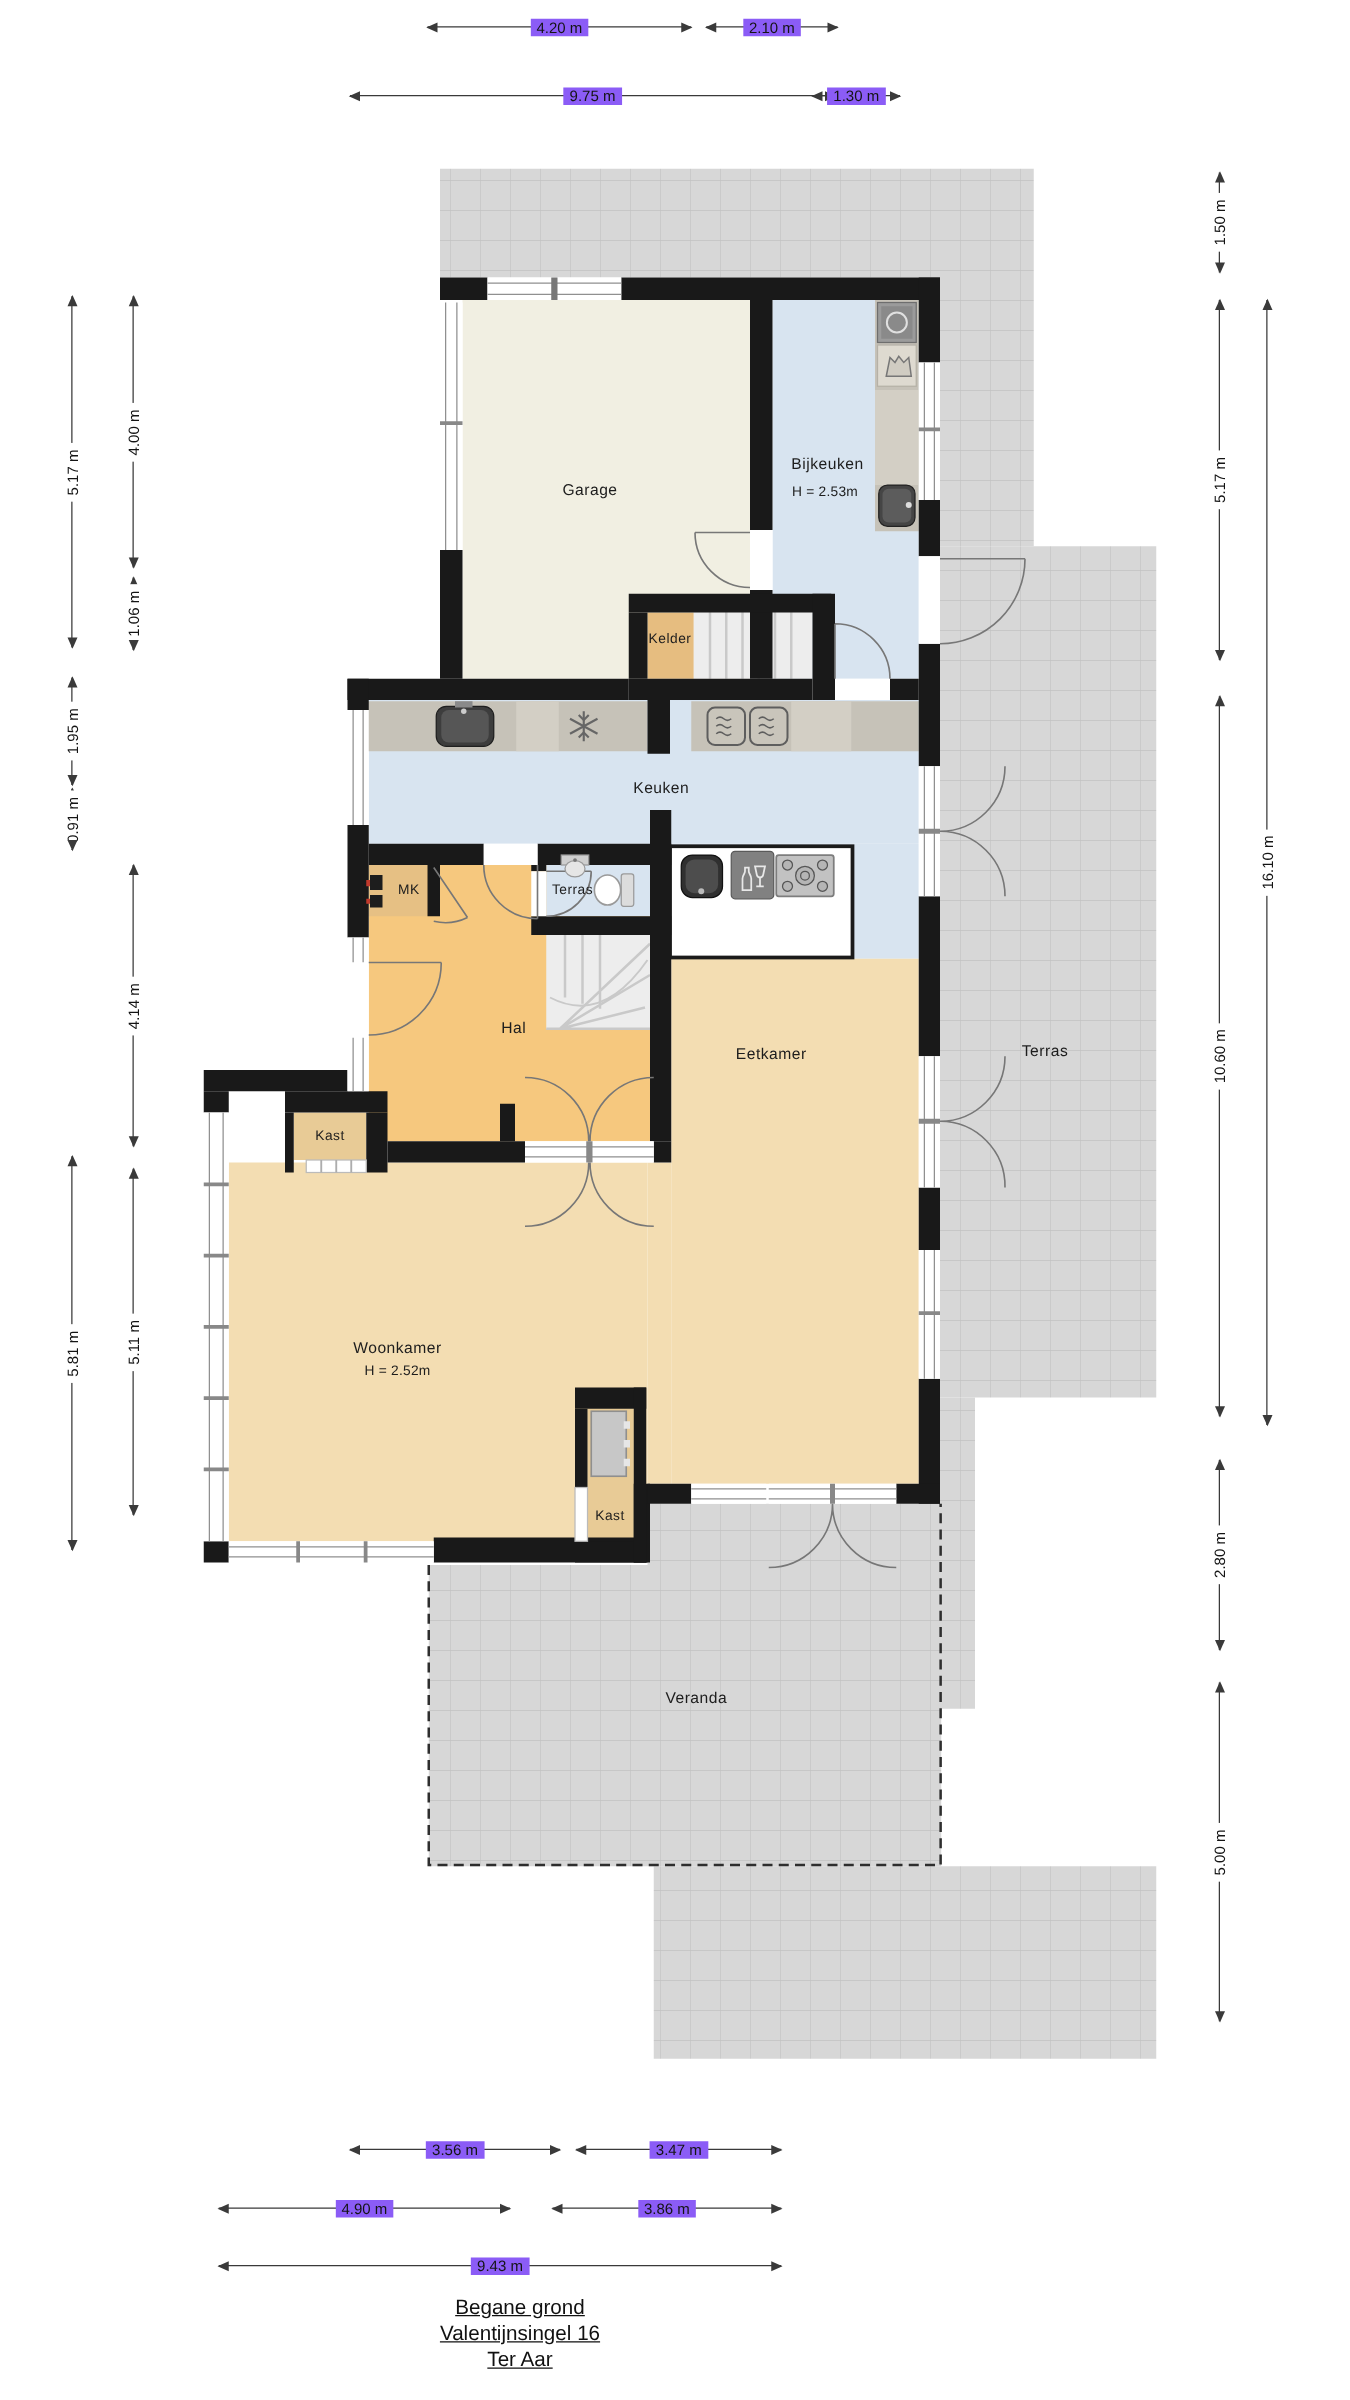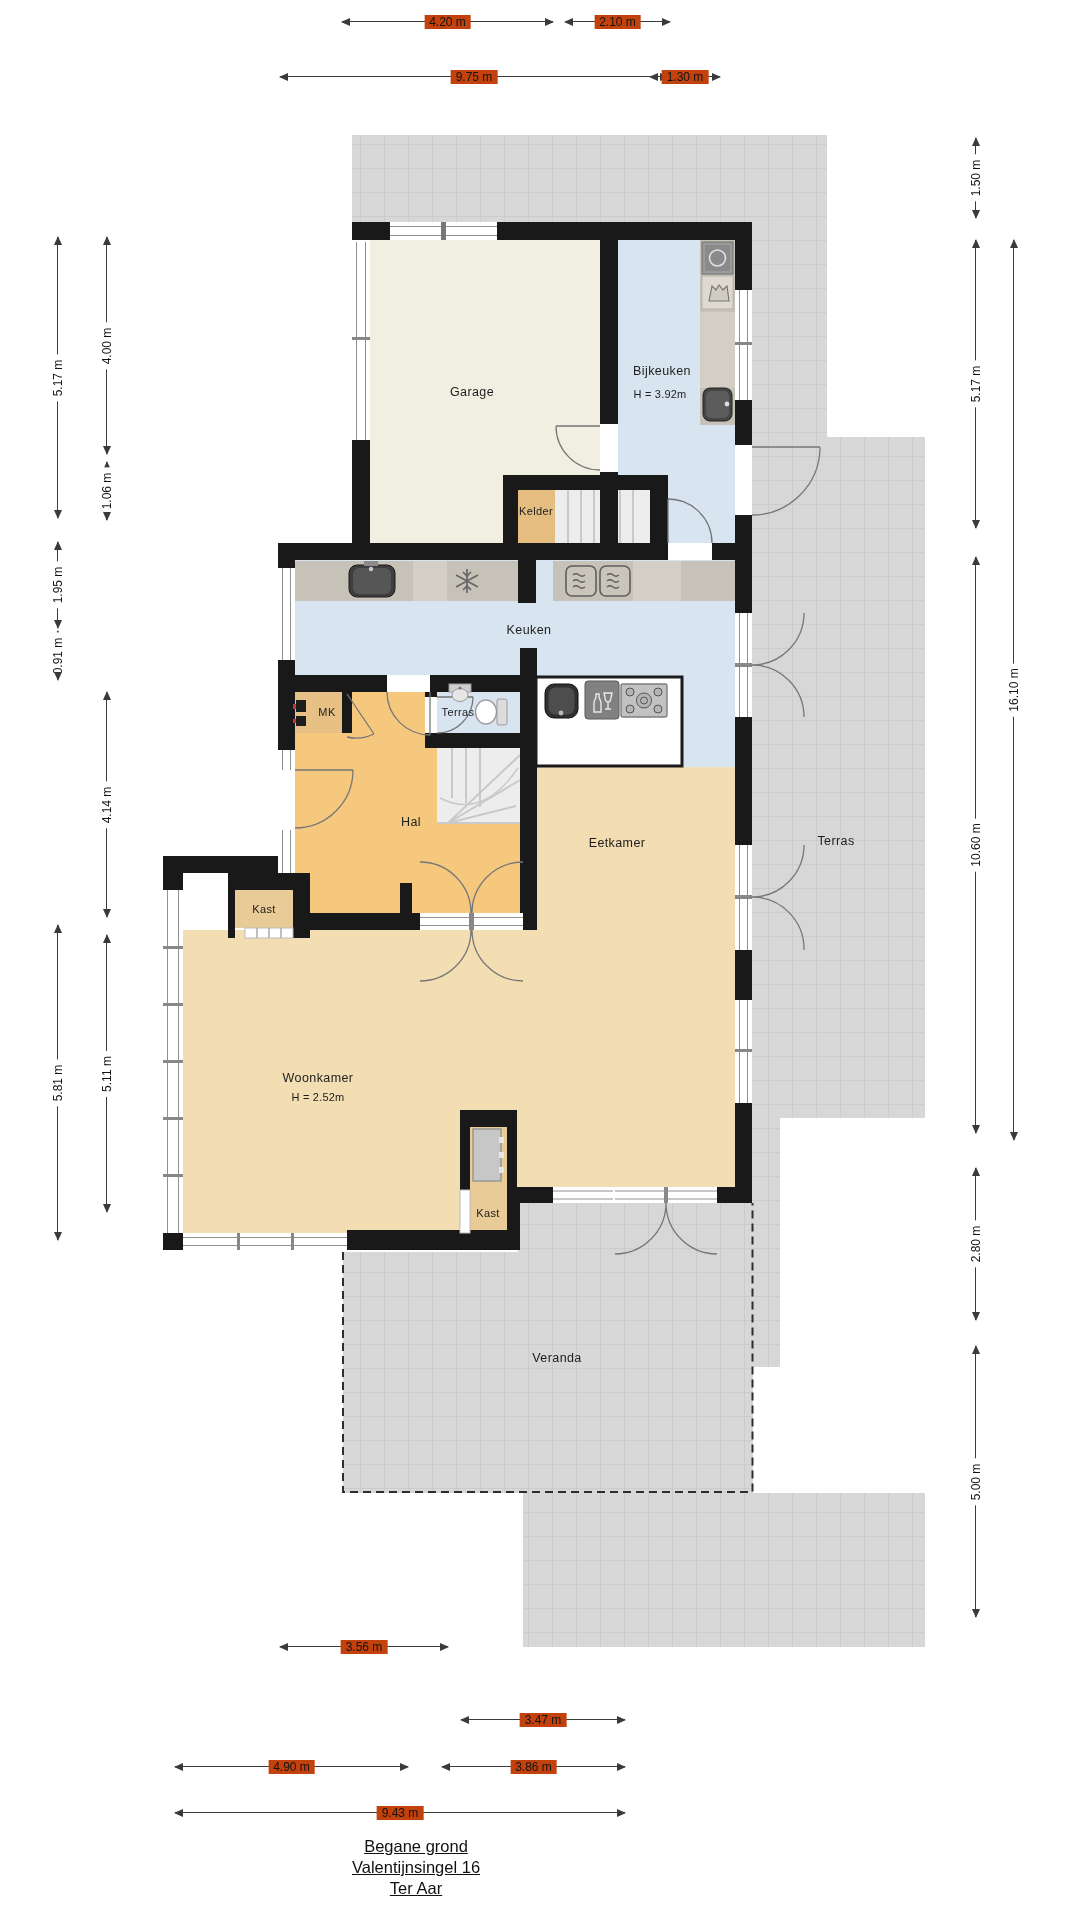--- a/index.html
+++ b/index.html
@@ -10,21 +10,21 @@
           letter-spacing:.4px;white-space:nowrap;}
   .rlabel.small{font-size:11px;}
   .rlabel.sub{font-size:11px;letter-spacing:.2px;}
   .dim{position:absolute;}
   .dim-h{height:0;border-top:1px solid #3a3a3a;}
   .dim-h::before{content:"";position:absolute;left:-1px;top:-4.5px;width:0;height:0;
       border:4px solid transparent;border-left:0;border-right:9px solid #3a3a3a;}
   .dim-h::after{content:"";position:absolute;right:-1px;top:-4.5px;width:0;height:0;
       border:4px solid transparent;border-right:0;border-left:9px solid #3a3a3a;}
   .dim-h .dim-label{position:absolute;left:50%;top:-0.5px;transform:translate(-50%,-50%);
-      background:#c2410c;padding:0 5px;font-size:12px;color:#141414;white-space:nowrap;}
+      background:#8b5cf6;padding:0 5px;font-size:12px;color:#141414;white-space:nowrap;}
   .dim-v{width:0;border-left:1px solid #3a3a3a;}
   .dim-v::before{content:"";position:absolute;top:-1px;left:-4.5px;width:0;height:0;
       border:4px solid transparent;border-top:0;border-bottom:9px solid #3a3a3a;}
   .dim-v::after{content:"";position:absolute;bottom:-1px;left:-4.5px;width:0;height:0;
       border:4px solid transparent;border-bottom:0;border-top:9px solid #3a3a3a;}
   .dim-v .dim-label{position:absolute;top:50%;left:-0.5px;transform:translate(-50%,-50%) rotate(-90deg);
       background:#fff;padding:0 5px;font-size:12px;color:#141414;white-space:nowrap;}
   .titleblock{position:absolute;left:416px;top:1836px;transform:translateX(-50%);
       text-align:center;color:#111;}
   .titleblock div{font-size:16.5px;line-height:21px;text-decoration:underline;}
@@ -319,21 +319,21 @@
       <rect x="473" y="1129" width="28" height="52" fill="#c7c7c7" stroke="#8f8f8f" stroke-width="1.3"></rect>
       <rect x="499" y="1137" width="5" height="6" fill="#e6e6e6"></rect>
       <rect x="499" y="1152" width="5" height="6" fill="#e6e6e6"></rect>
       <rect x="499" y="1167" width="5" height="6" fill="#e6e6e6"></rect>
     </g>
   </g>
 </svg>
 
 <div class="rlabel" style="left:472px;top:392px">Garage</div>
 <div class="rlabel" style="left:662px;top:371px">Bijkeuken</div>
-<div class="rlabel sub" style="left:660px;top:394px">H = 3.92m</div>
+<div class="rlabel sub" style="left:660px;top:394px">H = 2.53m</div>
 <div class="rlabel small" style="left:536px;top:511px">Kelder</div>
 <div class="rlabel" style="left:529px;top:630px">Keuken</div>
 <div class="rlabel small" style="left:327px;top:712px">MK</div>
 <div class="rlabel small" style="left:458px;top:712px">Terras</div>
 <div class="rlabel" style="left:411px;top:822px">Hal</div>
 <div class="rlabel" style="left:617px;top:843px">Eetkamer</div>
 <div class="rlabel" style="left:836px;top:841px">Terras</div>
 <div class="rlabel small" style="left:264px;top:909px">Kast</div>
 <div class="rlabel" style="left:318px;top:1078px">Woonkamer</div>
 <div class="rlabel sub" style="left:318px;top:1097px">H = 2.52m</div>
@@ -346,21 +346,21 @@
 <div class="dim dim-h" style="left:565px;top:21px;width:105px">
   <span class="dim-label">2.10 m</span>
     </div>
 <div class="dim dim-h" style="left:280px;top:76px;width:388px">
   <span class="dim-label">9.75 m</span>
     </div>
 <div class="dim dim-h" style="left:650px;top:76px;width:70px">
   <span class="dim-label">1.30 m</span>
     </div>
 
-<div class="dim dim-h" style="left:280px;top:1646px;width:168px">
+<div class="dim dim-h" style="left:280px;top:1719px;width:168px">
   <span class="dim-label">3.56 m</span>
     </div>
 <div class="dim dim-h" style="left:461px;top:1719px;width:164px">
   <span class="dim-label">3.47 m</span>
     </div>
 <div class="dim dim-h" style="left:175px;top:1766px;width:233px">
   <span class="dim-label">4.90 m</span>
     </div>
 <div class="dim dim-h" style="left:442px;top:1766px;width:183px">
   <span class="dim-label">3.86 m</span>

